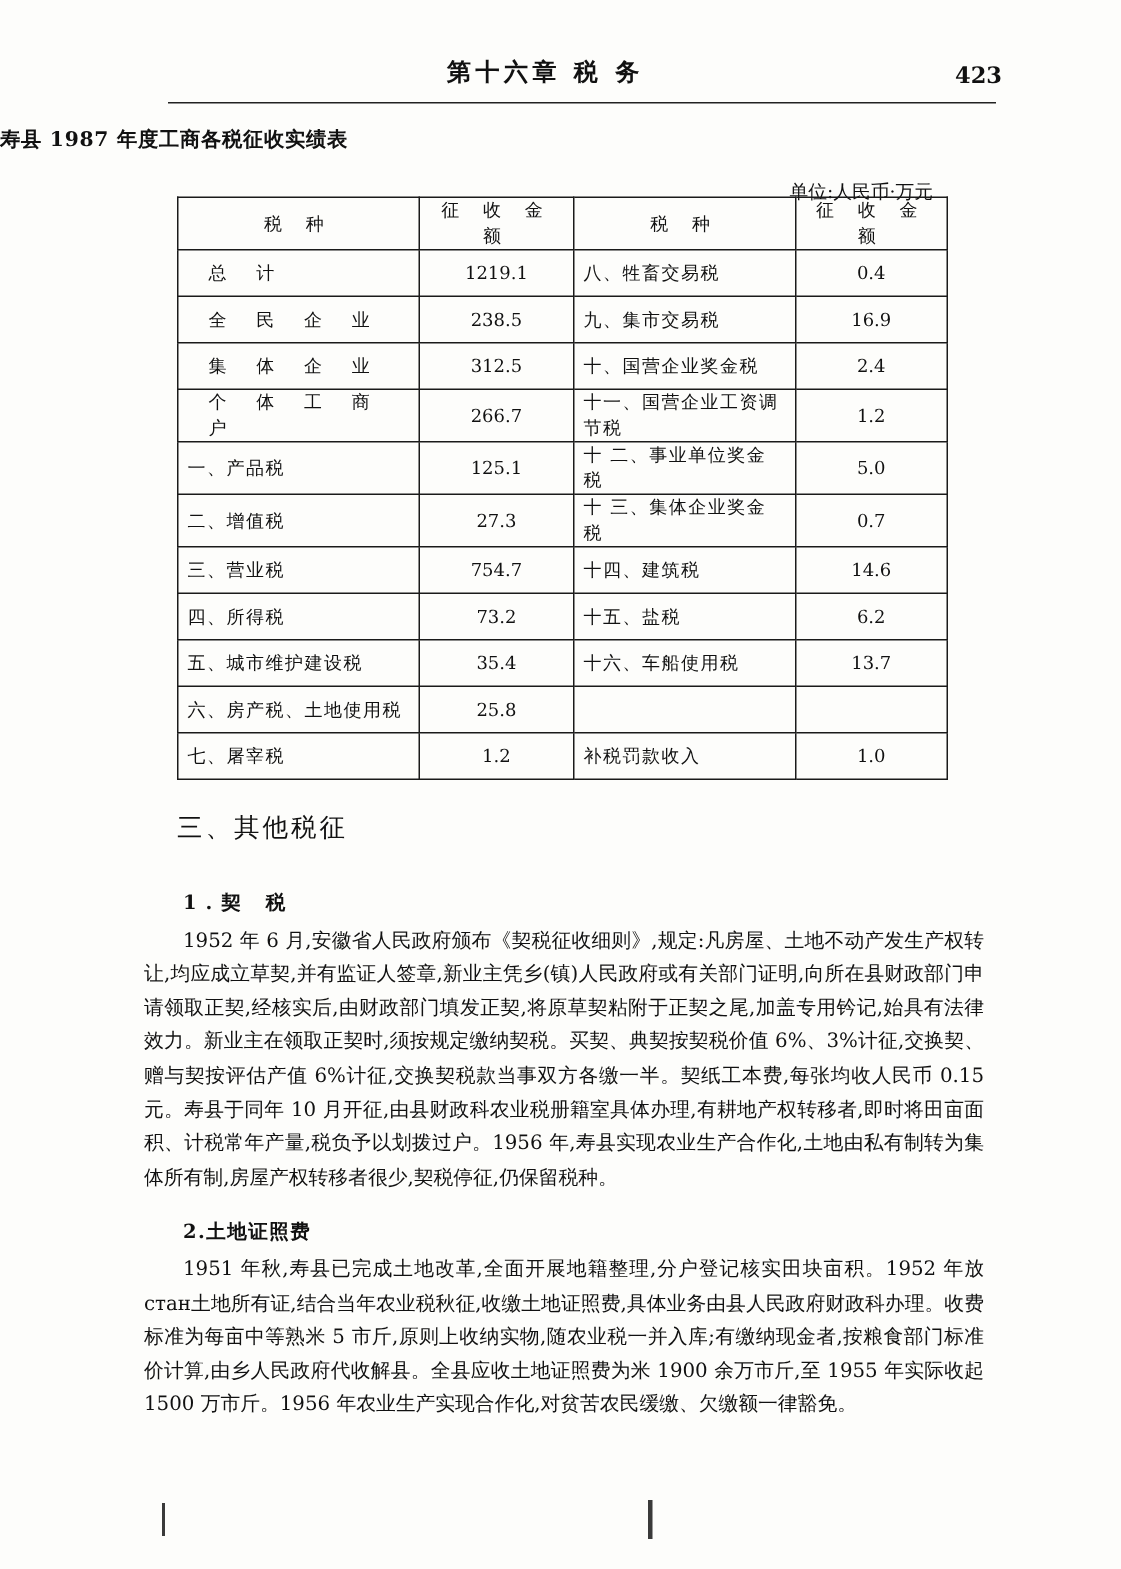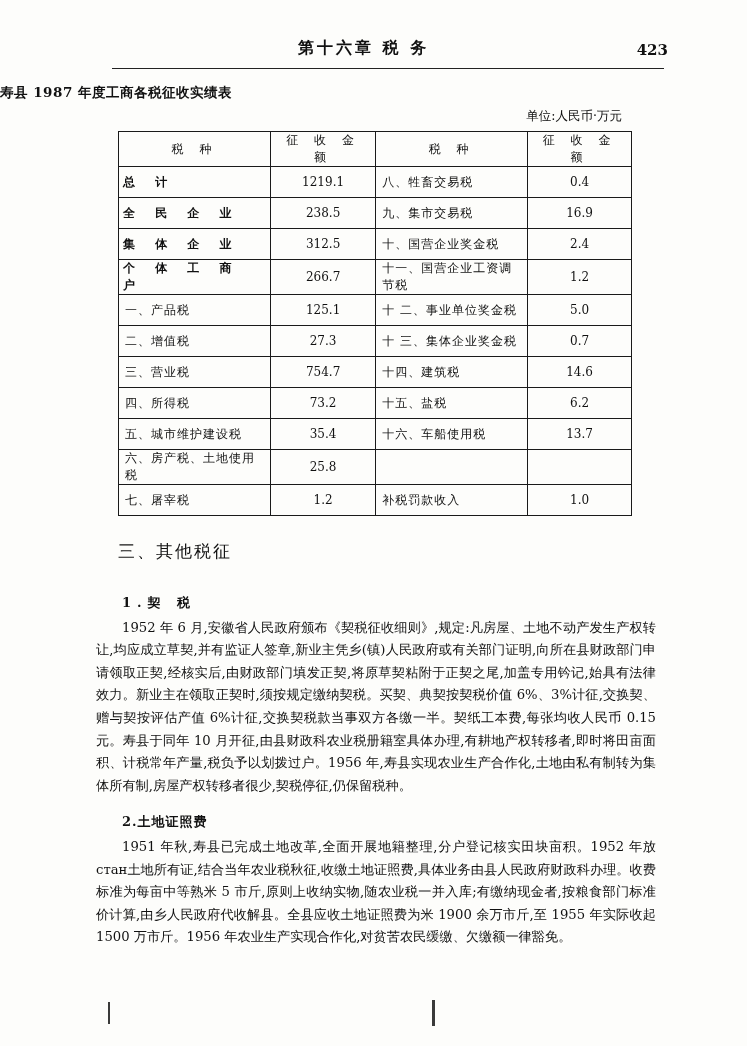--- a/index.html
+++ b/index.html
@@ -63,21 +63,21 @@
     width: 747px;
     text-align: left;
     font-size: 13.5px;
     font-weight: bold;
     font-family: "DejaVu Serif", "Liberation Serif", serif;
     letter-spacing: 0.5px;
   }
   .table-unit {
     position: absolute;
     right: 125px;
-    top: 108px;
+    top: 120px;
     font-size: 12.5px;
     font-family: "DejaVu Serif", "Liberation Serif", serif;
   }
 
   table.stat {
     position: absolute;
     left: 118px;
     top: 131px;
     width: 514px;
     border-collapse: collapse;
@@ -96,22 +96,21 @@
     font-size: 12px;
   }
   td.name {
     width: 150px;
     text-align: left;
     padding-left: 14px;
     letter-spacing: 1px;
   }
   td.name.spaced {
     letter-spacing: 8px;
-    padding-left: 4px;
-    font-weight: bold;
+    padding-left: 20px;
   }
   td.amt {
     width: 97px;
     text-align: center;
   }
   td.empty-cell {
     border-top: none;
     border-bottom: none;
     border-left: none;
     border-right: 1px solid #1a1a1a;

